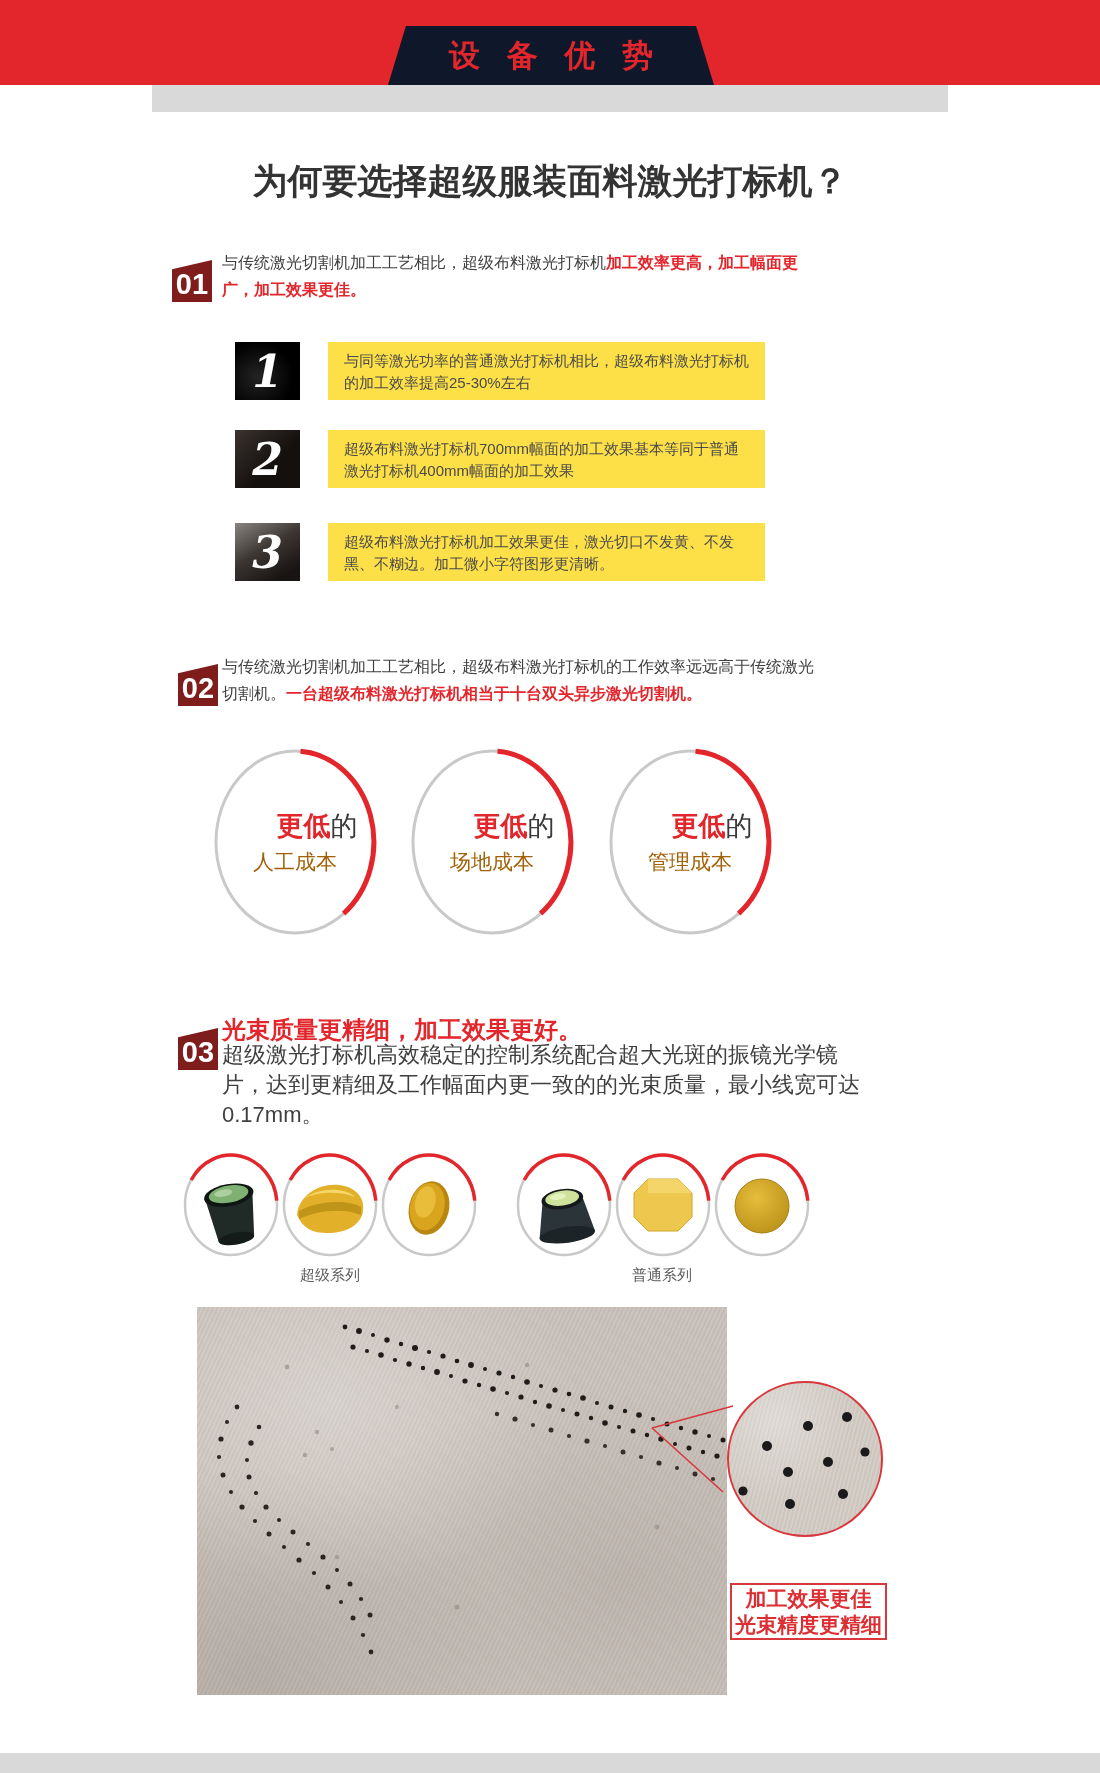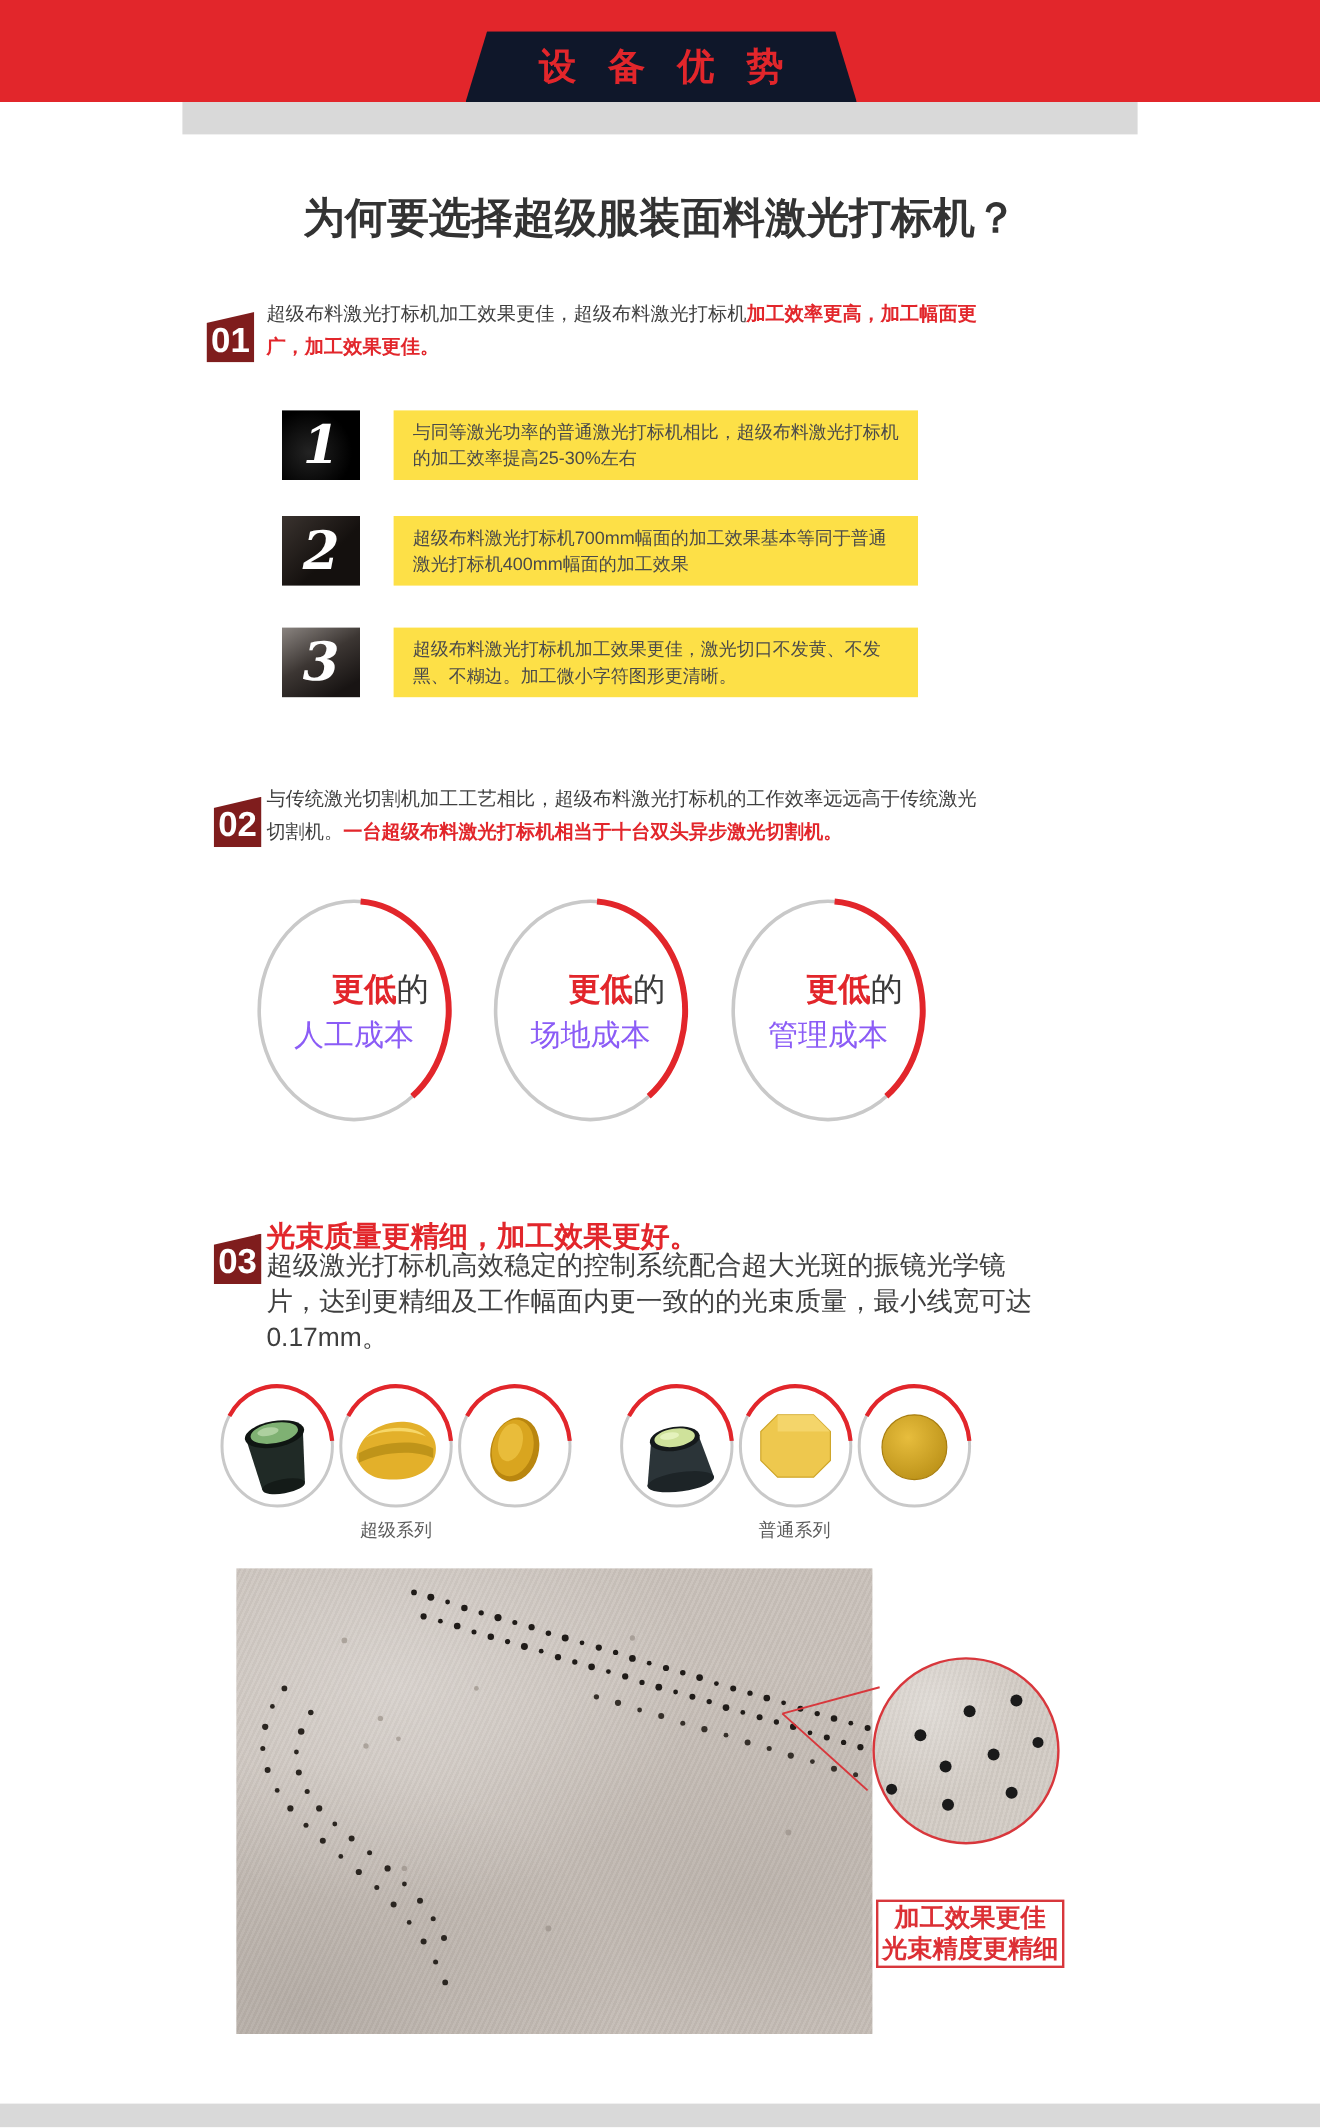--- a/index.html
+++ b/index.html
@@ -31,21 +31,21 @@
   .t3{background:linear-gradient(150deg,#8a8480 0%,#3c3633 45%,#181413 85%);}
   .item-box{position:absolute;left:328px;width:437px;height:58px;background:#fde047;box-sizing:border-box;
         padding:8px 14px 8px 16px;font-size:15px;line-height:22px;color:#4a4a4a;}
   
   .big-circle{position:absolute;width:164px;height:190px;}
   .big-circle svg{position:absolute;left:0;top:0;}
   .big-circle .txt{position:absolute;left:0;top:0;width:164px;height:190px;display:flex;
         flex-direction:column;align-items:center;justify-content:center;gap:4px;}
   .bc-l1{font-size:27px;color:#3a3a3a;}
   .bc-l1 b{color:#e2262b;margin-left:44px;}
-  .bc-l2{font-size:25px;color:#8b5cf6;}
+  .bc-l2{font-size:21px;color:#a16207;}
   
   .sec3-head{position:absolute;left:222px;top:1014px;font-size:24px;font-weight:bold;color:#e2262b;}
   
   .lens-circle{position:absolute;width:98px;height:104px;}
   .series-label{position:absolute;font-size:15px;color:#5c5c5c;}
   
   .fabric{position:absolute;left:197px;top:1307px;width:530px;height:388px;background:#c9c1ba;
         background-image:radial-gradient(ellipse at 25% 25%, rgba(255,255,255,.28), transparent 45%),
           radial-gradient(ellipse at 80% 70%, rgba(110,100,92,.14), transparent 50%),
           radial-gradient(ellipse at 10% 95%, rgba(90,82,75,.18), transparent 40%),
@@ -67,21 +67,21 @@
   <div class="banner">
     <div class="banner-trap">
       <span class="banner-title">设 备 优 势</span>
     </div>
   </div>
   <div class="gray-strip"></div>
 
   <div class="page-title">为何要选择超级服装面料激光打标机？</div>
 
   <div class="badge" style="left:172px;top:260px;">01</div>
-  <p class="sec-par" style="left:222px;top:249px;width:605px;margin:0;"><span>超级布料激光打标机加工效果更佳，超级布料激光打标机</span><span class="red-bold">加工效率更高，加工幅面更广，加工效果更佳。</span></p>
+  <p class="sec-par" style="left:222px;top:249px;width:605px;margin:0;"><span>与传统激光切割机加工工艺相比，超级布料激光打标机</span><span class="red-bold">加工效率更高，加工幅面更广，加工效果更佳。</span></p>
 
   <div class="item-thumb t1" style="top:342px;">
       <span>1</span>
     </div>
   <div class="item-box" style="top:342px;"><span>与同等激光功率的普通激光打标机相比，超级布料激光打标机的加工效率提高25-30%左右</span></div>
 
   <div class="item-thumb t2" style="top:430px;">
       <span>2</span>
     </div>
   <div class="item-box" style="top:430px;"><span>超级布料激光打标机700mm幅面的加工效果基本等同于普通激光打标机400mm幅面的加工效果</span></div>

